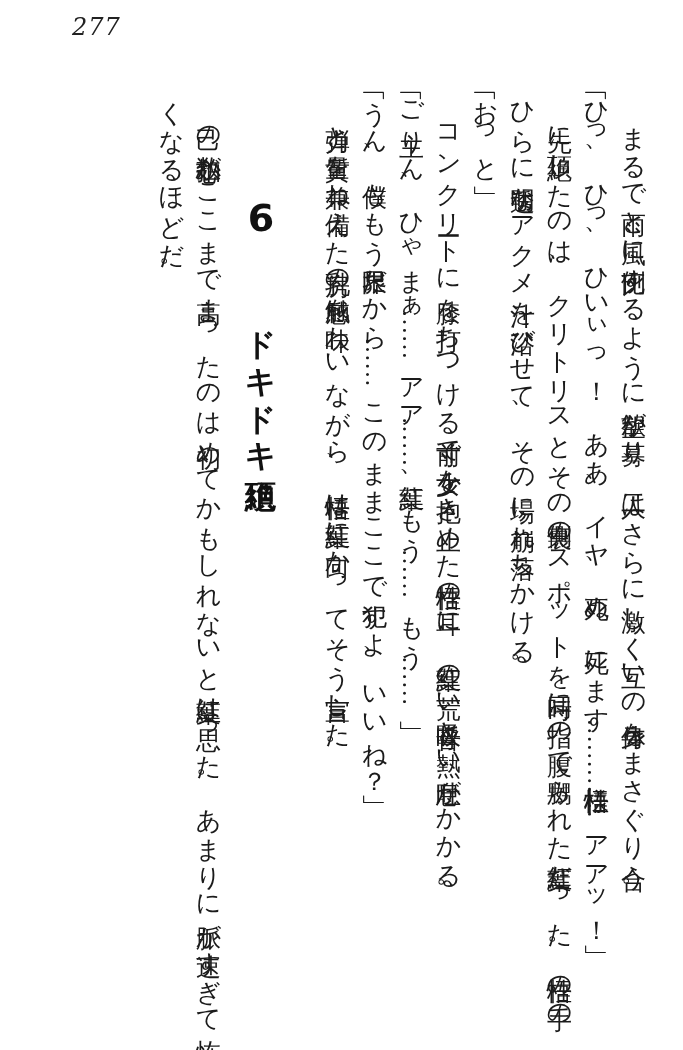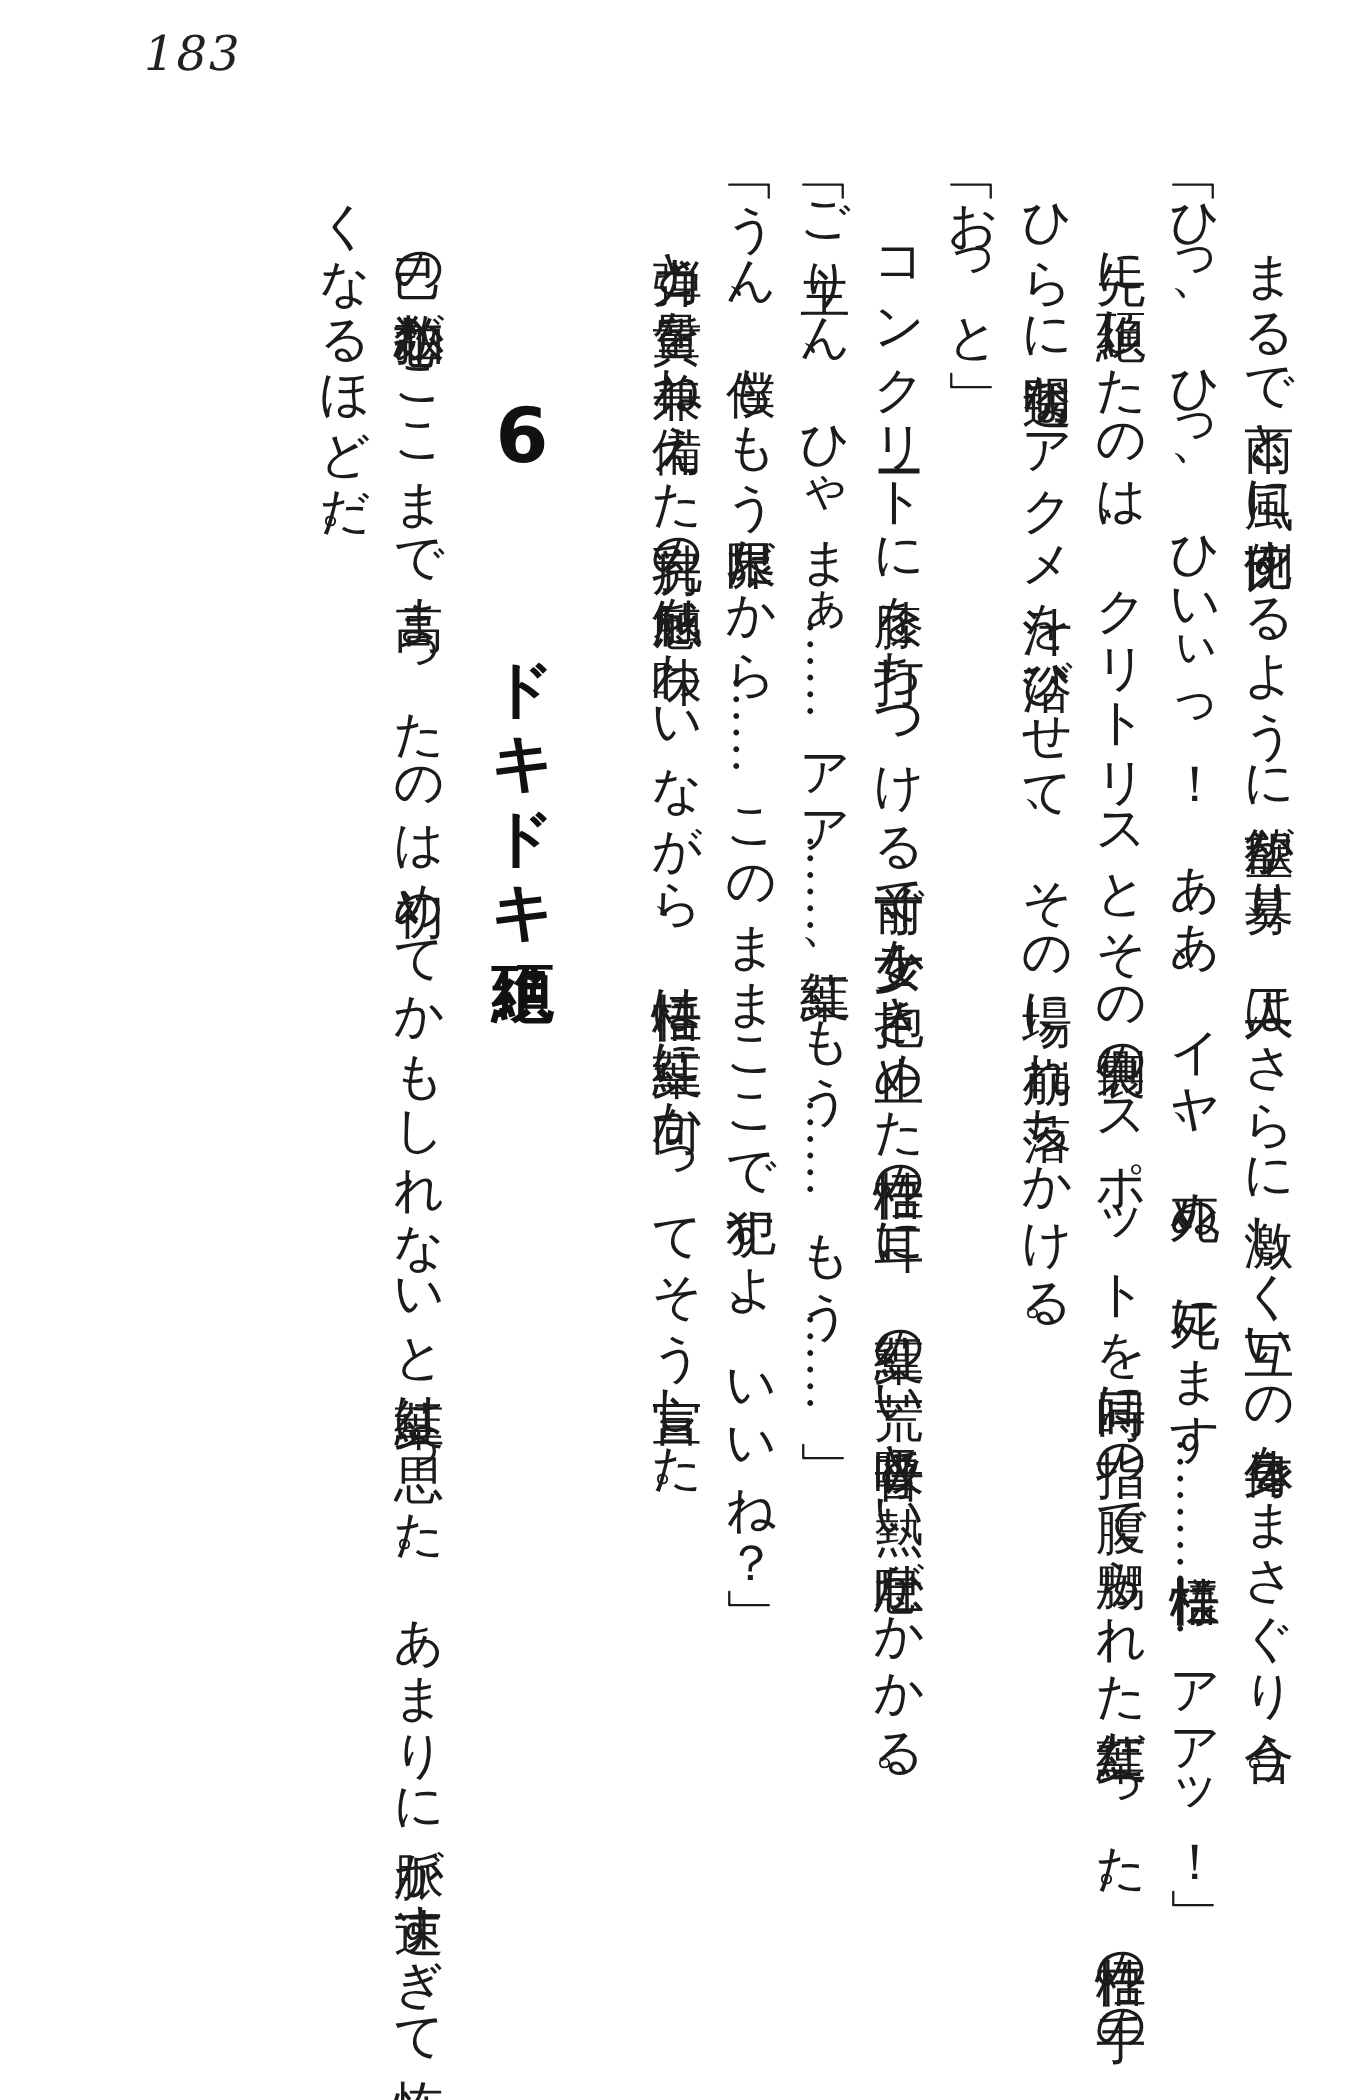--- a/index.html
+++ b/index.html
@@ -68,21 +68,21 @@
     font-size: 31px;
     padding-top: 68px;   
     letter-spacing: 2px;
   }
 </style>
 </head>
 <body>
 
 <div class="book-page">
 
-  <div class="page-number">183</div>
+  <div class="page-number">277</div>
 
   <div class="text-flow">
 
     <p class="para indent">まるで雨と風に比例するように欲望が募り、二人はさらに激しく互いの身体をまさぐり合う。</p>
 
     <p class="para">「ひっ、ひっ、ひいぃっ！　ああ、イヤ、死ぬ、死にます……桂悟様……アアッ！」</p>
 
     <p class="para indent">先に絶頂したのは、クリトリスとその裏側のスポットを同時に指の腹で嬲られた紅葉だった。桂悟の手のひらに透明なアクメ汁を浴びせて、その場に崩れ落ちかける。</p>
 
     <p class="para">「おっと」</p>

